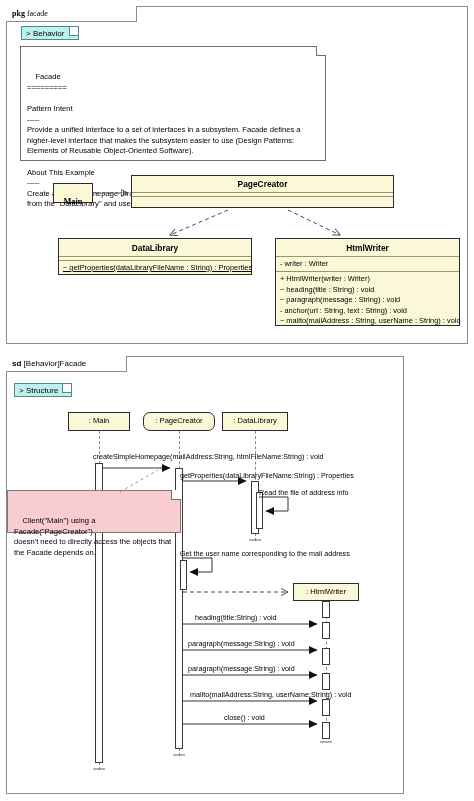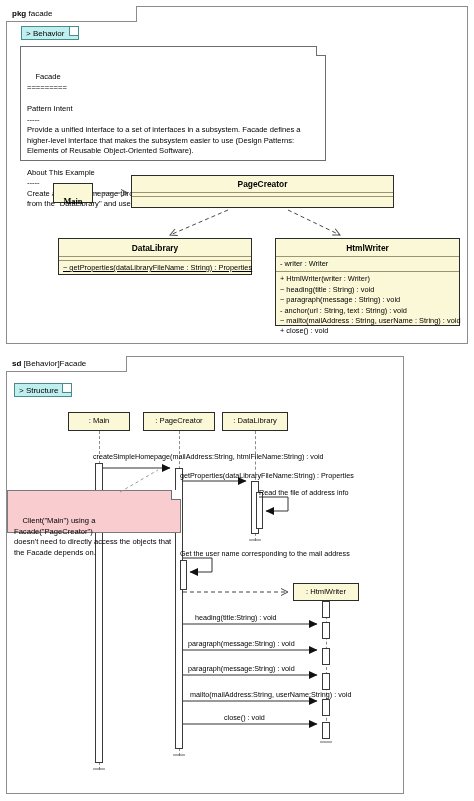--- a/index.html
+++ b/index.html
@@ -52,21 +52,21 @@
   svg.ov{position:absolute;left:0;top:0;width:474px;height:801px;overflow:visible;pointer-events:none;}
 
   .msg{position:absolute;font-size:7.2px;line-height:9px;white-space:nowrap;color:#000;}
 </style>
 </head>
 <body>
 
 <div class="canvas">
 
   <div class="frame" style="left:6px;top:6px;width:462px;height:338px;">
-    <div class="frame-tab" style="width:110px;">
+    <div class="frame-tab" style="width:110px;font-family:Liberation Serif, serif;">
       <span class="kw">pkg</span><span>&nbsp;</span><span>facade</span>
     </div>
   </div>
 
   <div class="cyan-note" style="left:21px;top:26px;width:58px;height:14px;">
     <span>&gt; Behavior</span>
     <span class="dogear"></span>
   </div>
 
   <div class="note" style="left:20px;top:46px;width:306px;height:115px;">
@@ -108,39 +108,38 @@
     <div class="sec">
       <div>- writer : Writer</div>
     </div>
     <div class="sep"></div>
     <div class="sec">
       <div>+ HtmlWriter(writer : Writer)</div>
       <div>~ heading(title : String) : void</div>
       <div>~ paragraph(message : String) : void</div>
       <div>- anchor(url : String, text : String) : void</div>
       <div>~ mailto(mailAddress : String, userName : String) : void</div>
-      <div>+ close() : void</div>
     </div>
   </div>
 
   <div class="frame" style="left:6px;top:356px;width:398px;height:438px;">
     <div class="frame-tab" style="width:100px;">
       <span class="kw">sd</span><span>&nbsp;</span><span>[Behavior]Facade</span>
     </div>
   </div>
 
   <div class="cyan-note" style="left:14px;top:383px;width:58px;height:14px;">
     <span>&gt; Structure</span>
     <span class="dogear"></span>
   </div>
 
   <div class="lh" style="left:68px;top:412px;width:62px;height:19px;">
     <span>: Main</span>
   </div>
-  <div class="lh" style="left:143px;top:412px;width:72px;height:19px;">
+  <div class="lh" style="left:143px;top:412px;width:72px;height:19px;border-radius:7px;">
     <span>: PageCreator</span>
   </div>
   <div class="lh" style="left:222px;top:412px;width:66px;height:19px;">
     <span>: DataLibrary</span>
   </div>
   <div class="lh" style="left:293px;top:583px;width:66px;height:18px;">
     <span>: HtmlWriter</span>
   </div>
 
   <div class="lifeline" style="left:99px;top:431px;height:339px;"></div>

